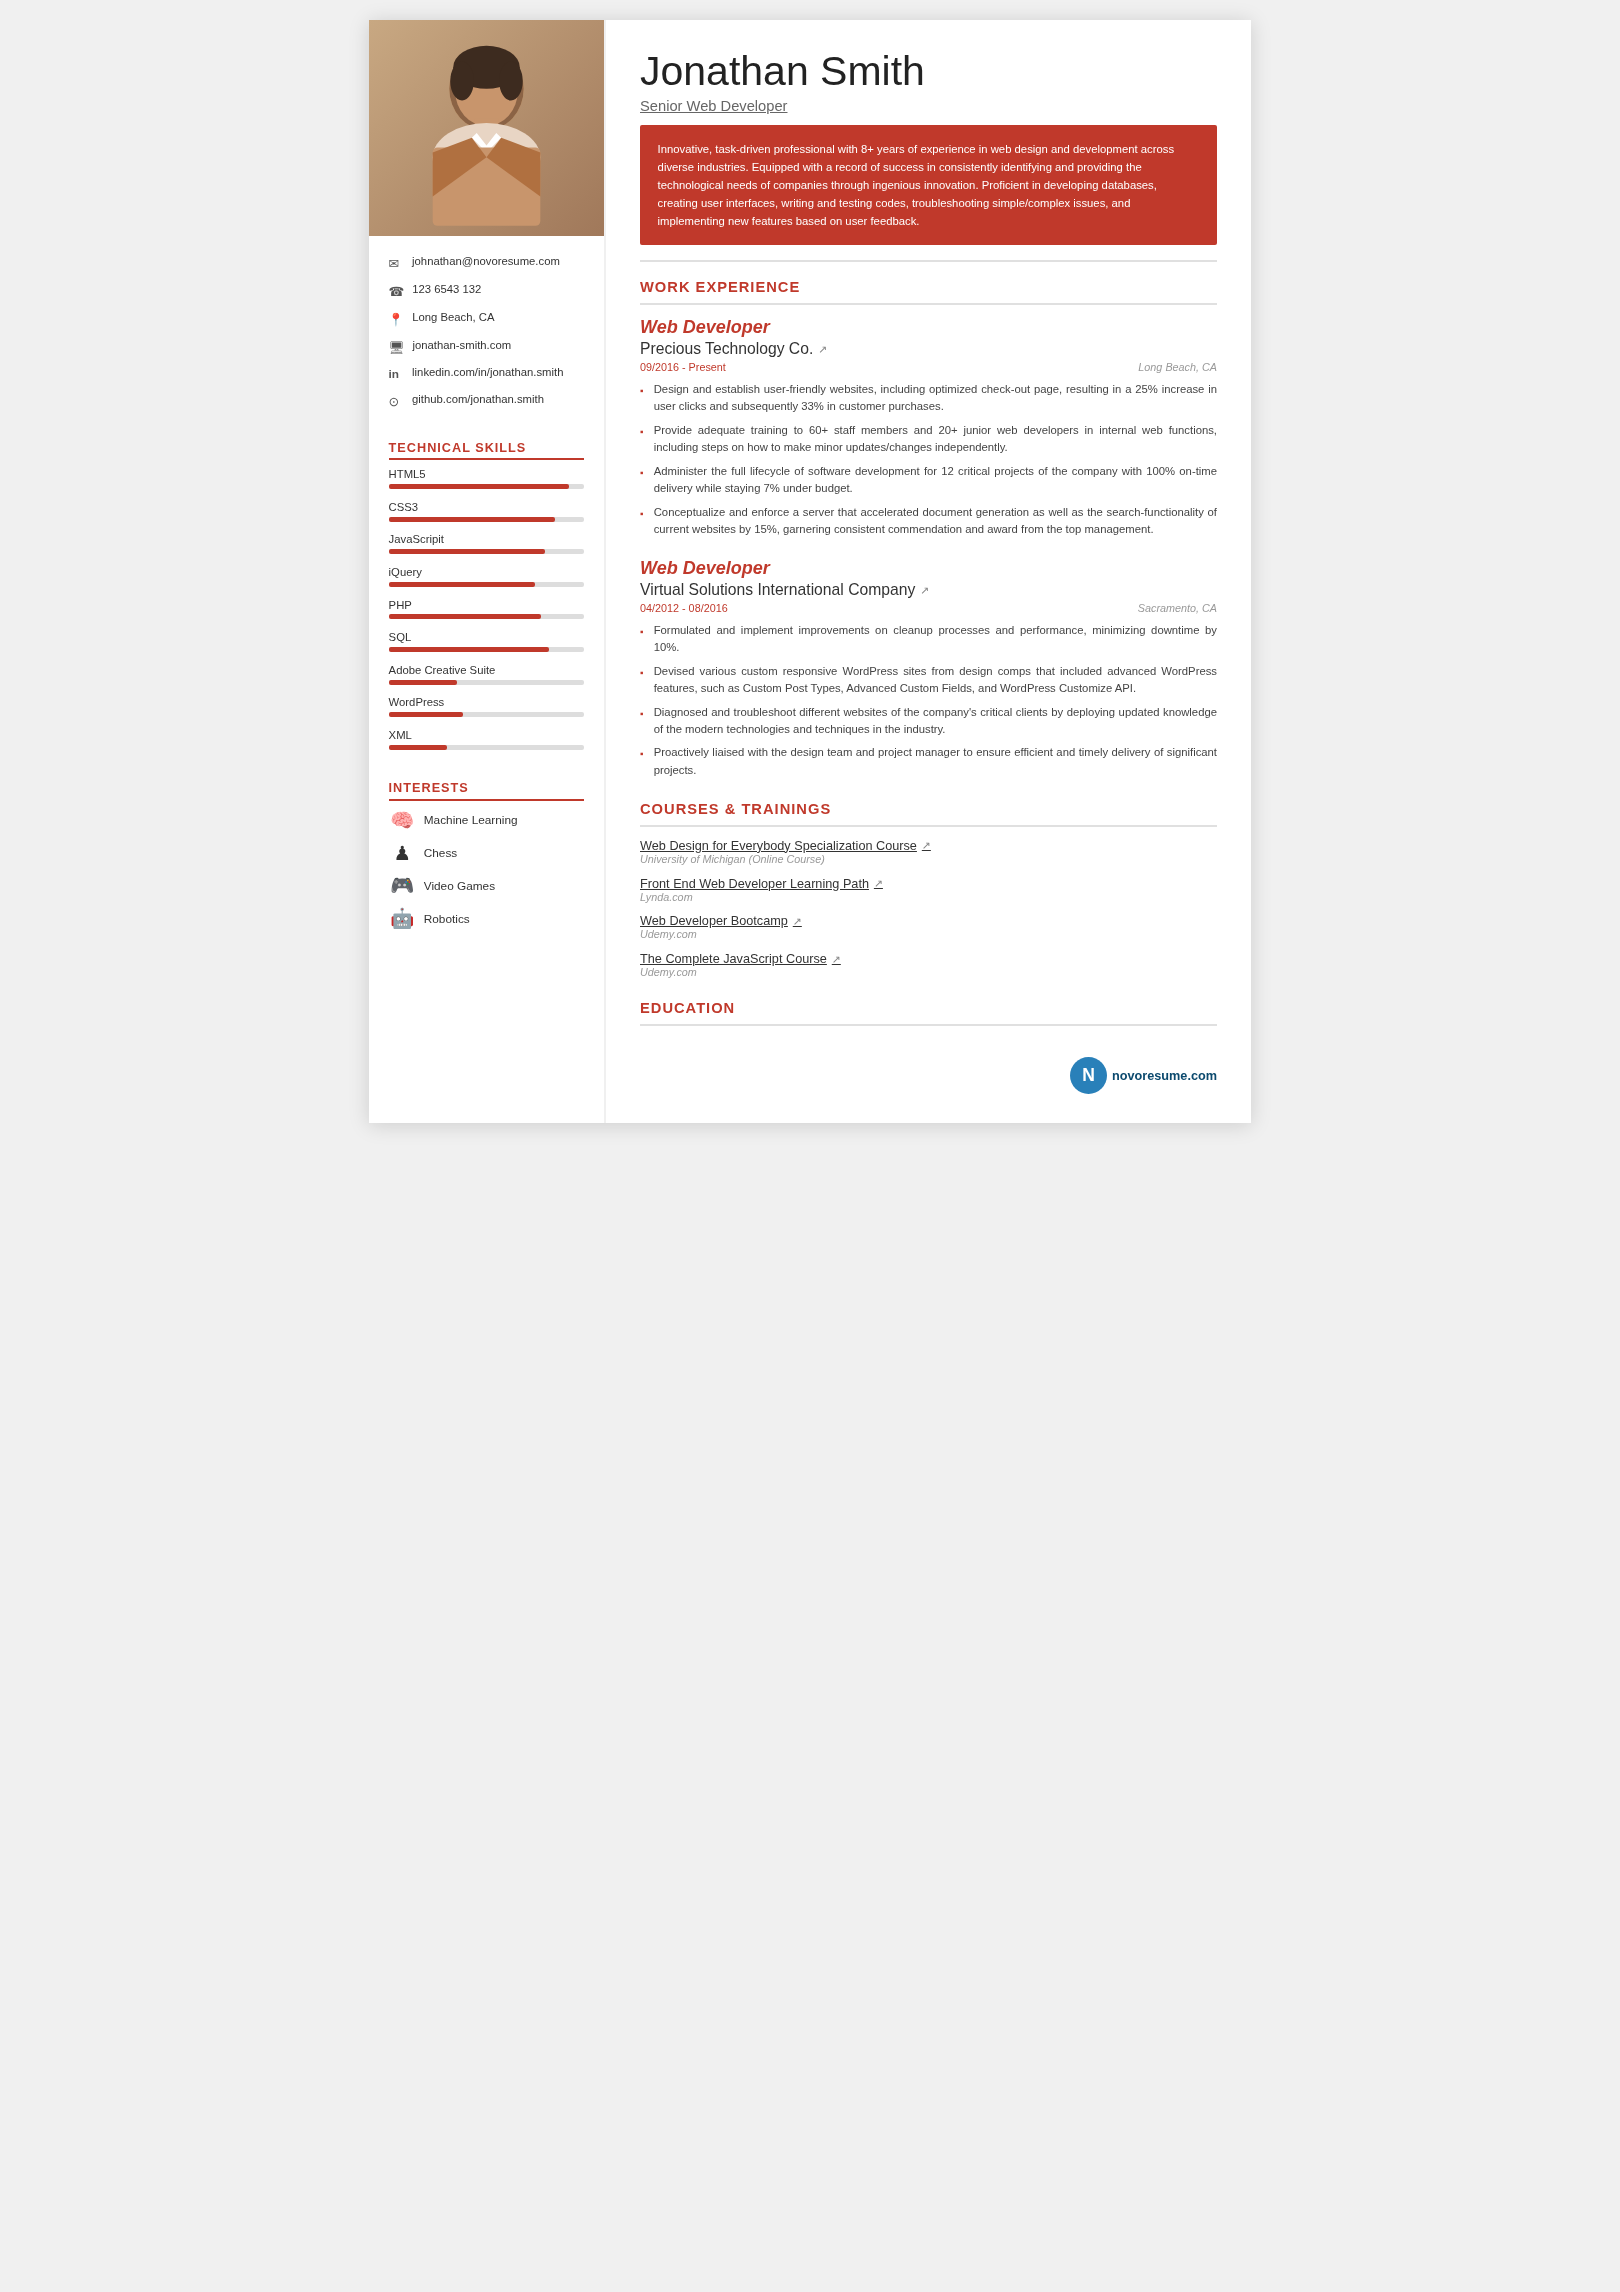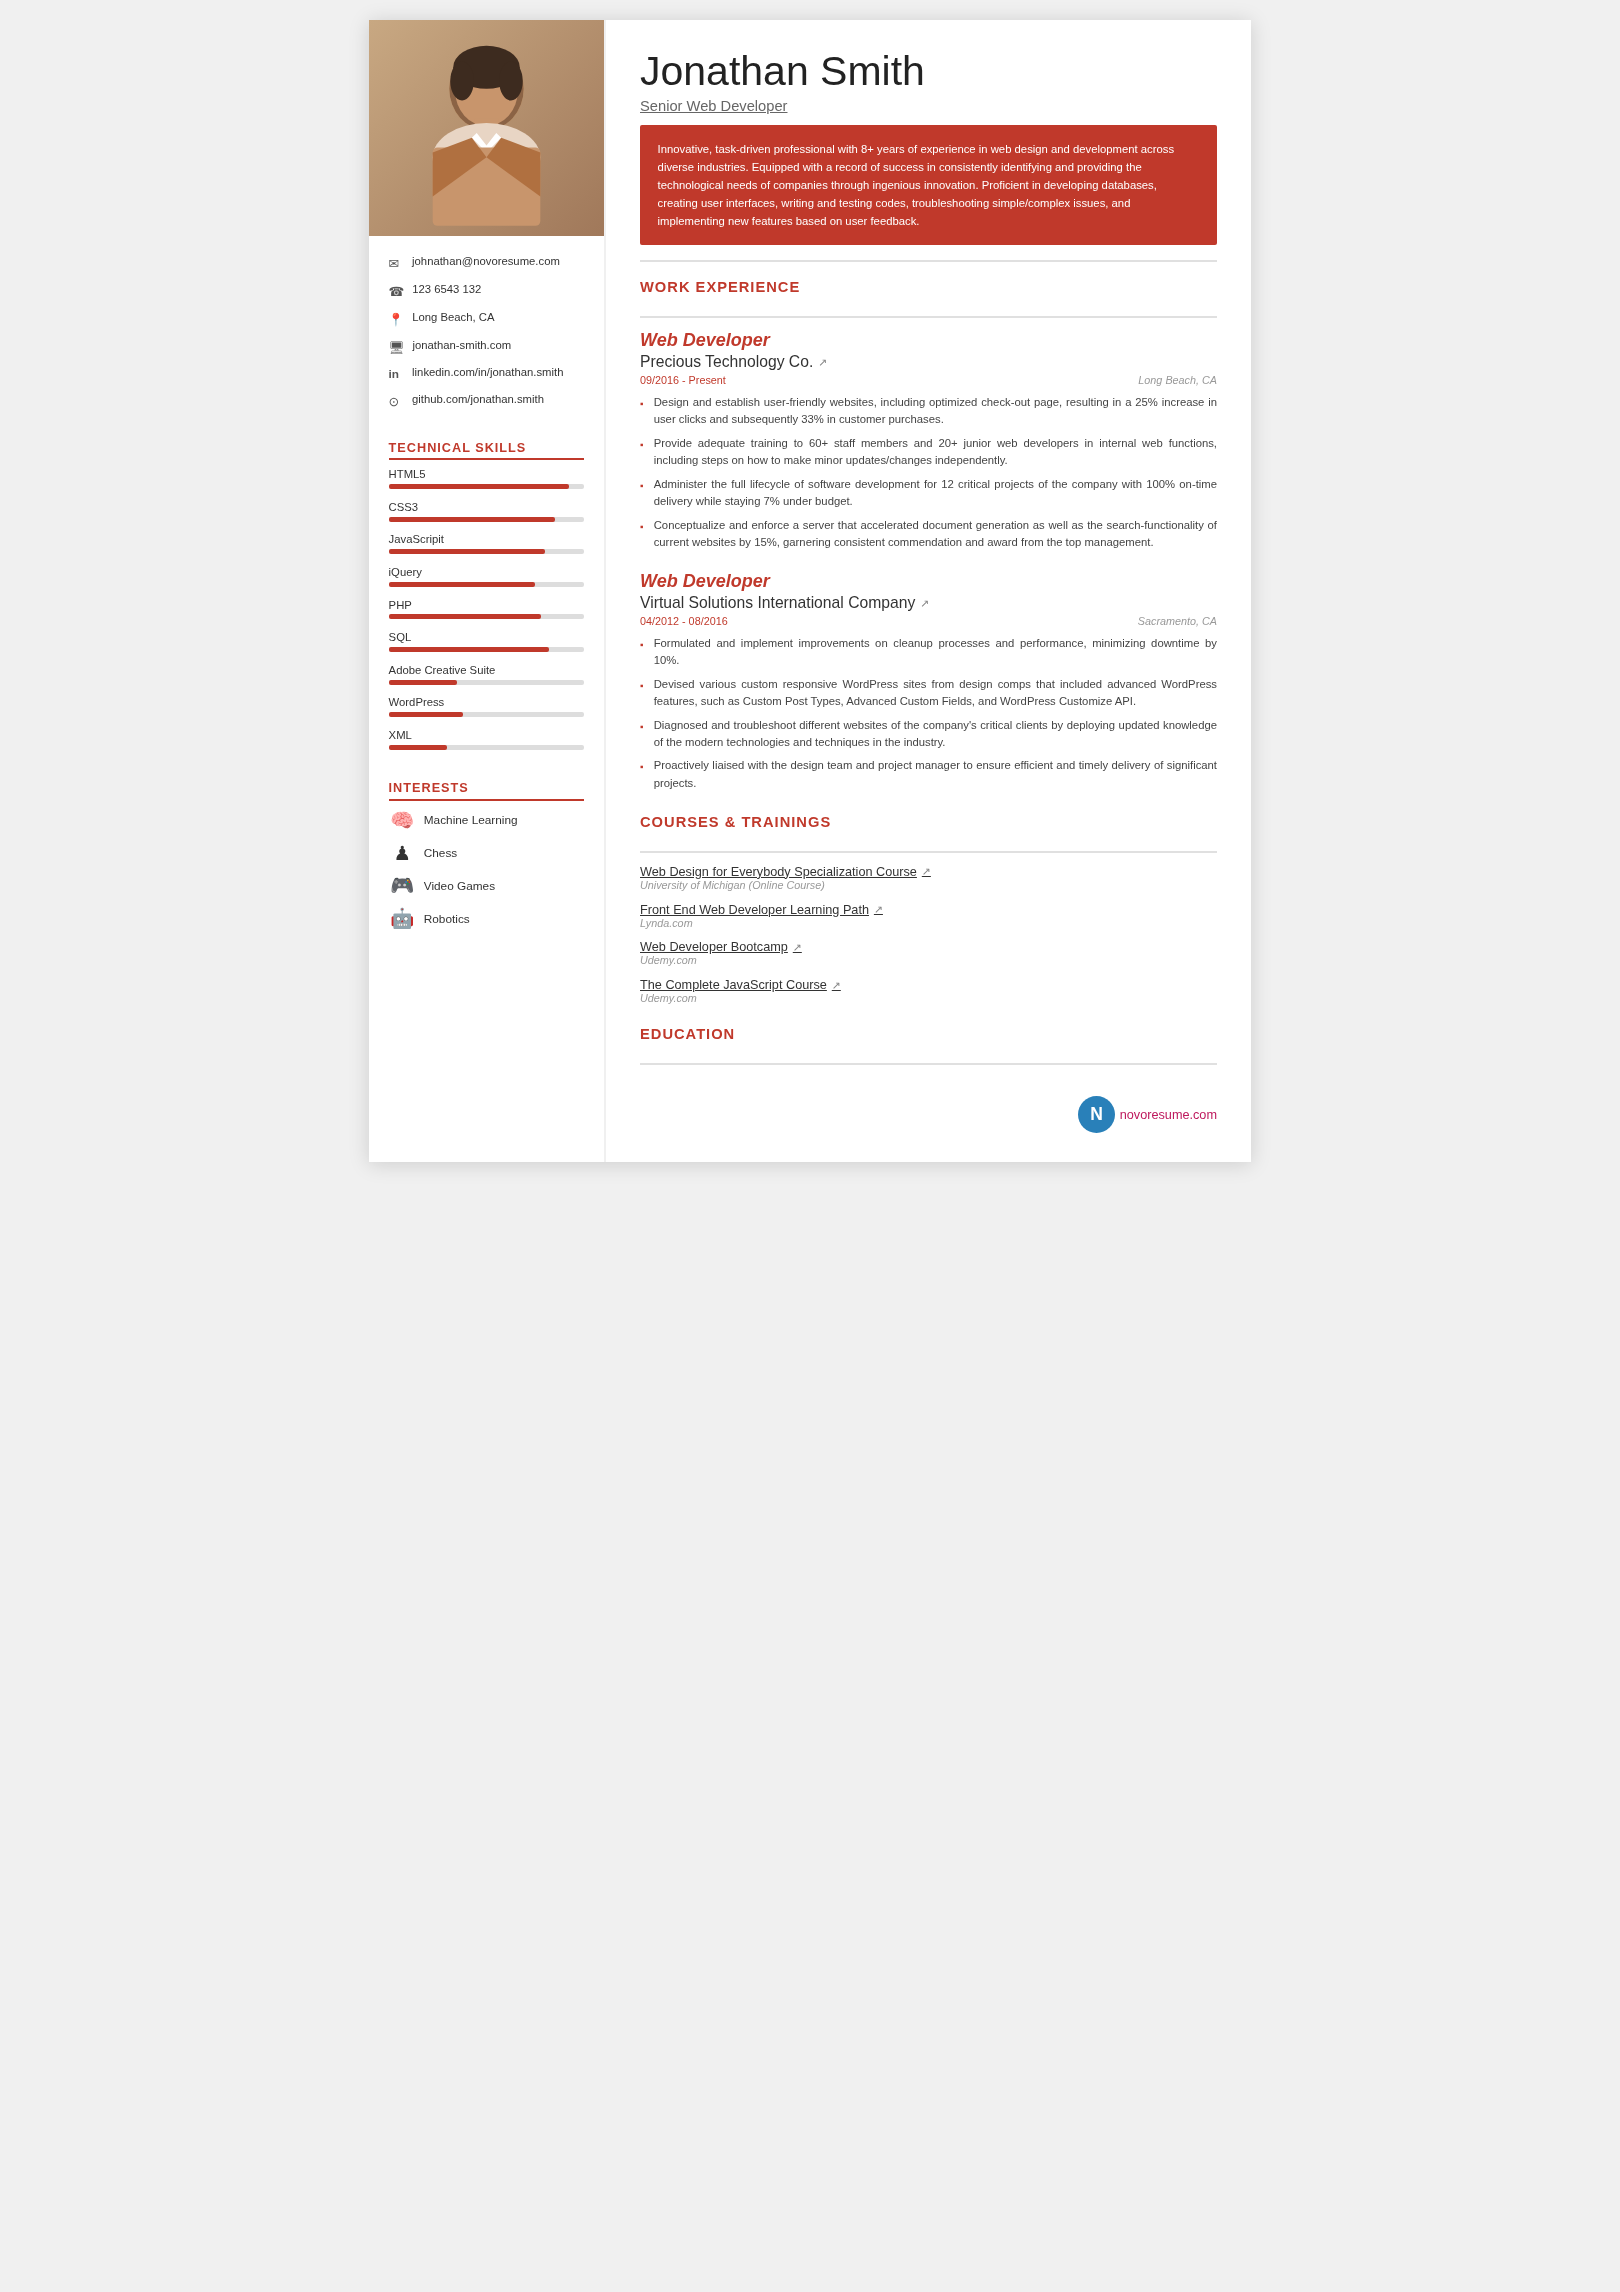--- a/index.html
+++ b/index.html
@@ -146,21 +146,21 @@
     .section {
       margin-bottom: 21.6px;
     }
     .section-title {
       font-size: 14.7px;
       font-weight: 700;
       color: #c0392b;
       text-transform: uppercase;
       letter-spacing: 1px;
       margin-bottom: 11.8px;
-      padding-bottom: 21px;
+      padding-bottom: 8px;
       border-bottom: 2px solid #e0e0e0;
     }
     .job {
       margin-bottom: 19.6px;
     }
     .job-title {
       font-size: 18px;
       font-weight: 700;
       color: #c0392b;
       margin-bottom: 2px;
@@ -472,18 +472,18 @@
     <div class="section">
       <div class="section-title">EDUCATION</div>
     </div>
 
     <div class="novoresume-logo">
       <div style="display:flex;align-items:center;gap:4.9px;">
         <svg width="37" height="37" viewBox="0 0 38 38">
           <circle cx="19" cy="19" r="19" fill="#2980b9"></circle>
           <text x="19" y="25" text-anchor="middle" fill="white" font-size="18" font-weight="700" font-family="Arial">N</text>
         </svg>
-        <span style="color:#be185d;font-size:12.7px;font-weight:400;">novoresume.com</span>
+        <span style="color:#0c4a6e;font-size:12.7px;font-weight:700;">novoresume.com</span>
       </div>
     </div>
   </div>
 </div>
 
 
 </body></html>

